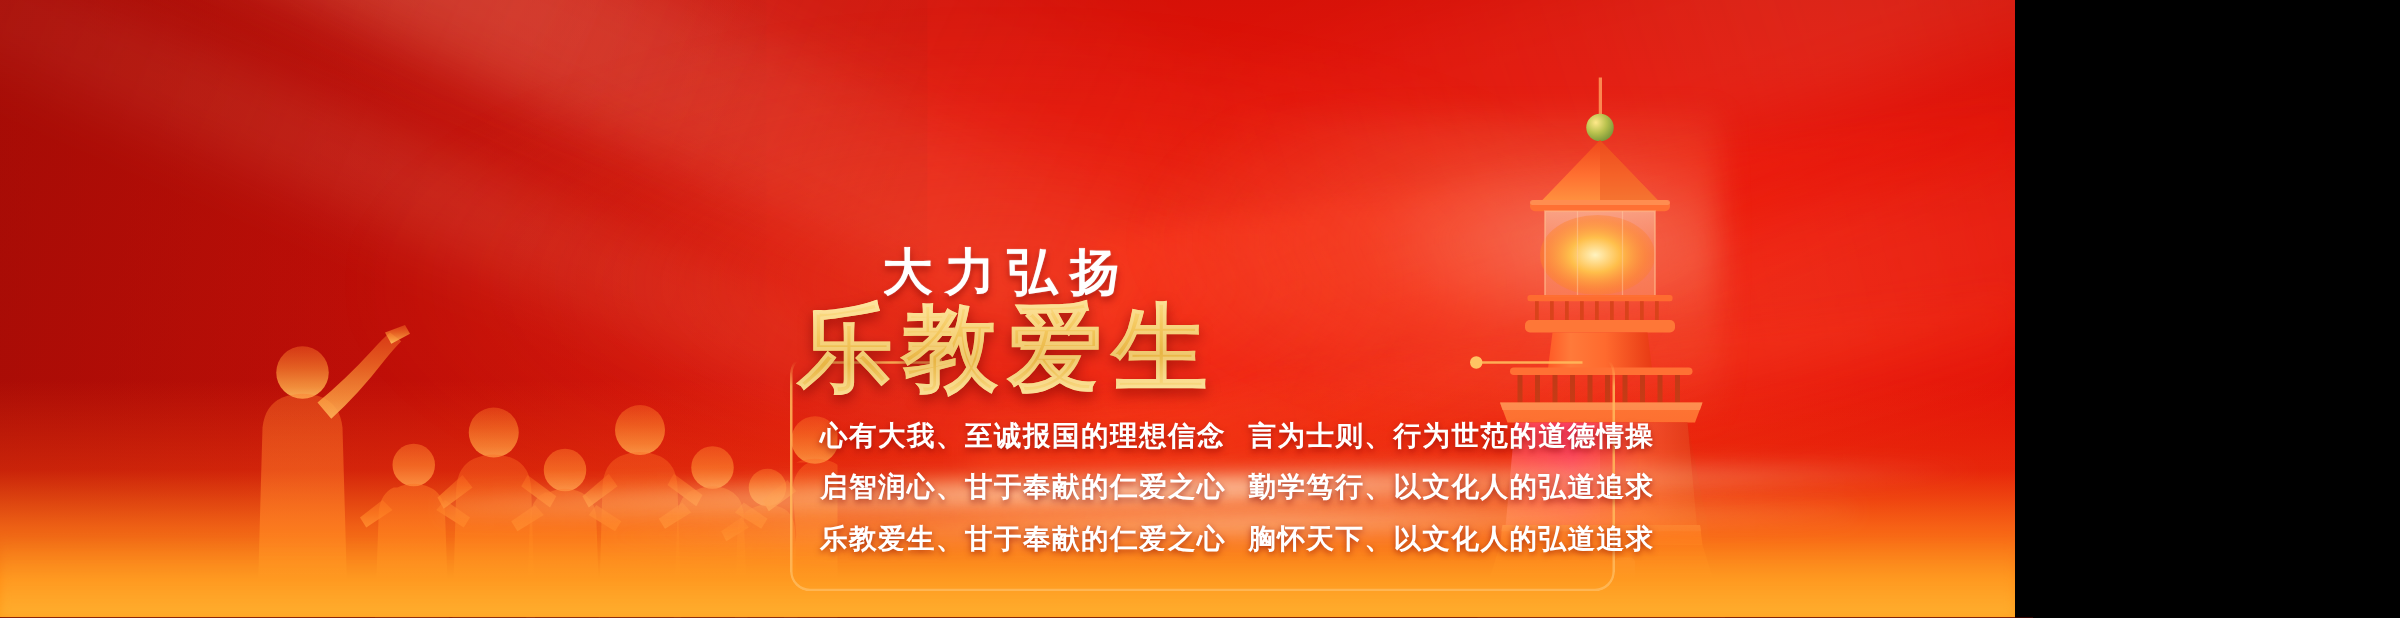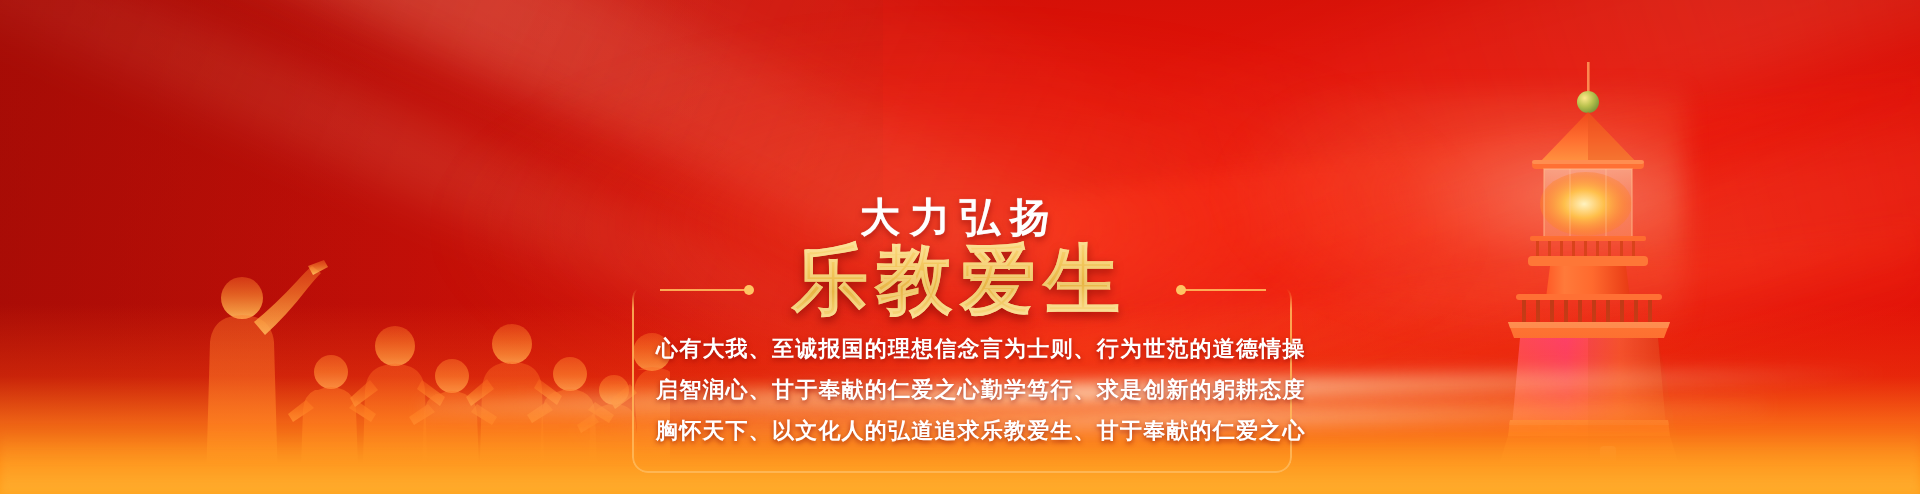--- a/index.html
+++ b/index.html
@@ -1,17 +1,17 @@
 <!DOCTYPE html>
 <html><head>
 <meta charset="utf-8">
 <style>
   html,body{margin:0;padding:0;background:#000;}
   #banner{
-    position:relative;width:1920px;height:494px;overflow:hidden;
+    position:relative;width:1612px;height:494px;overflow:hidden;
     font-family:"Liberation Sans","DejaVu Sans",sans-serif;
     background:#cf1209;
     isolation:isolate;
   }
   
   .bg-base{
     position:absolute;inset:0;
     background:
       radial-gradient(130% 120% at 74% 46%, #f01a0b 0%, #e01208 28%, #c50f06 62%, #aa0b04 100%);
   }
@@ -151,21 +151,21 @@
     position:absolute;left:632px;top:334px;width:660px;
     display:flex;flex-direction:column;gap:11px;
     padding:0 24px;box-sizing:border-box;
   }
   .verse-row{display:flex;justify-content:space-between;}
   .verse{
     font-size:22px;font-weight:700;color:#ffffff;letter-spacing:1.2px;
     text-shadow:0 2px 5px rgba(130,5,0,.65);
     white-space:nowrap;
   }
-  .verse.right{}
+  .verse.right{margin-left:18px;}
 </style>
 </head>
 <body>
 
 <div id="banner">
 
   <div class="bg-base"></div>
   <div class="bg-deep-left"></div>
   <div class="bg-block"></div>
 
@@ -372,21 +372,21 @@
   <div class="kicker">大力弘扬</div>
   <div class="headline">乐教爱生</div>
 
   <div class="verses">
     <div class="verse-row">
       <span class="verse left">心有大我、至诚报国的理想信念</span>
       <span class="verse right">言为士则、行为世范的道德情操</span>
     </div>
     <div class="verse-row">
       <span class="verse left">启智润心、甘于奉献的仁爱之心</span>
-      <span class="verse right">勤学笃行、求是创新的躬耕态度</span>
+      <span class="verse right">勤学笃行、以文化人的弘道追求</span>
     </div>
     <div class="verse-row">
+      <span class="verse left">乐教爱生、甘于奉献的仁爱之心</span>
       <span class="verse right">胸怀天下、以文化人的弘道追求</span>
-      <span class="verse left">乐教爱生、甘于奉献的仁爱之心</span>
     </div>
   </div>
 
 </div>
 
 </body></html>

